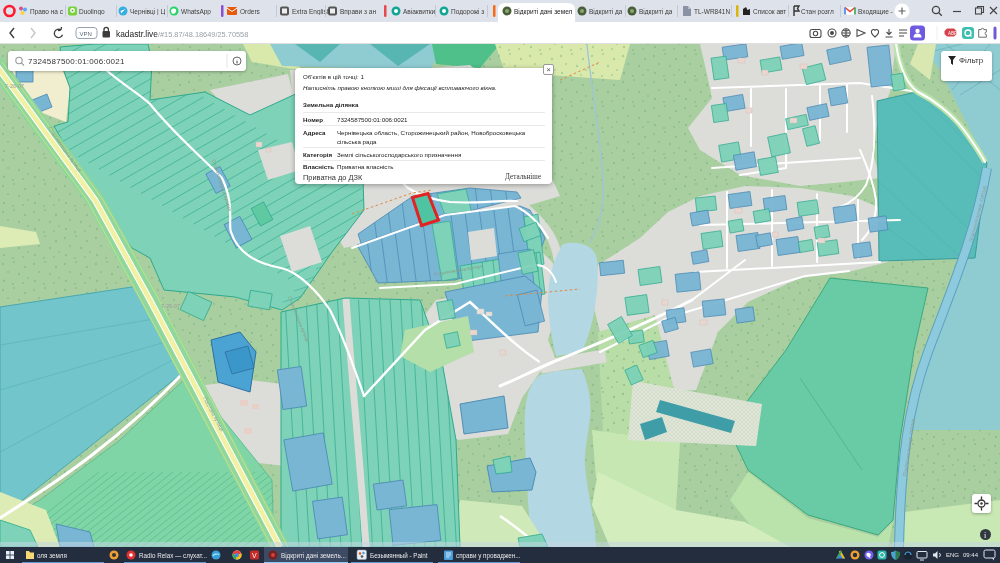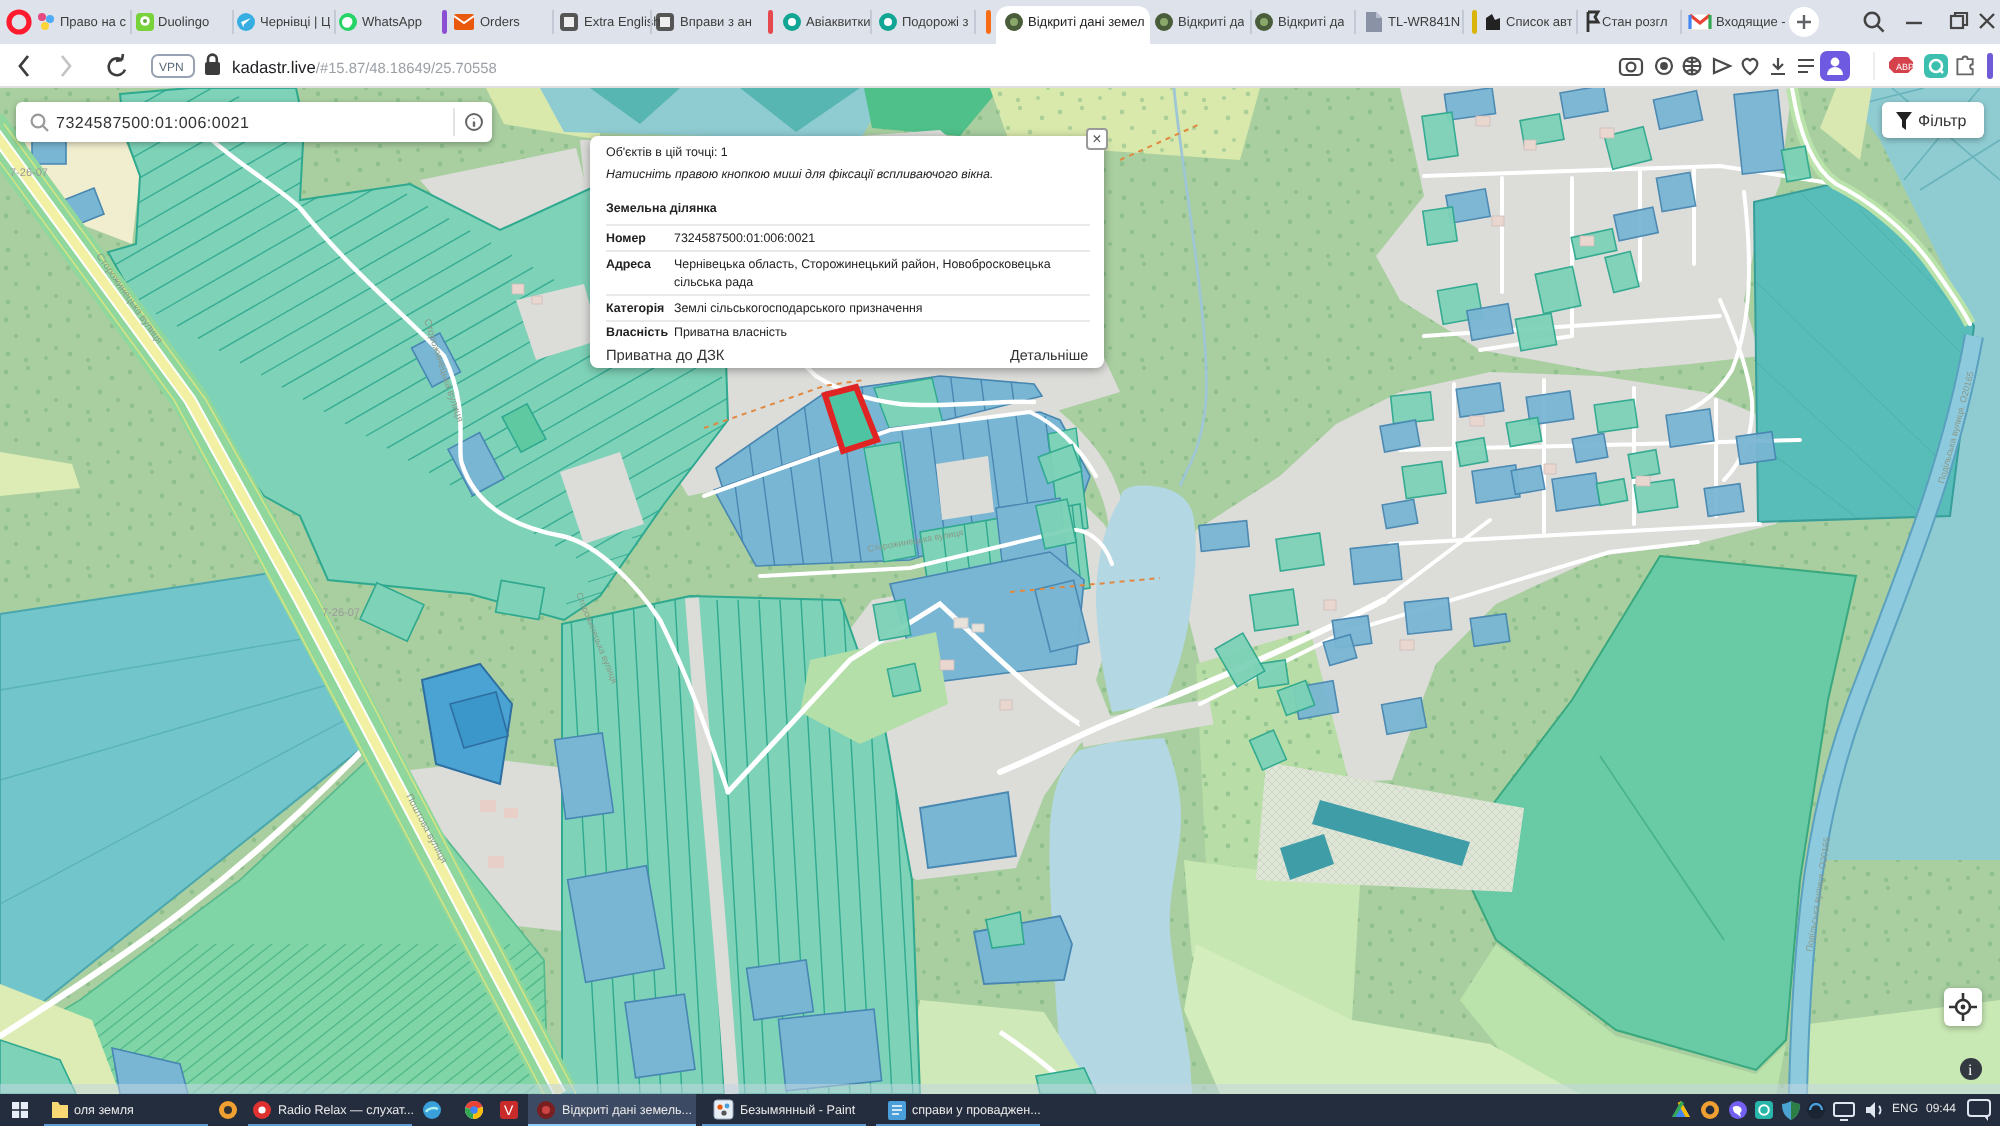--- a/index.html
+++ b/index.html
@@ -9,21 +9,21 @@
 .sep{position:absolute;top:5px;width:1px;height:12px;background:#c3cad6;}
 #addrbar{position:absolute;left:0;top:22px;width:1000px;height:22px;background:#fff;border-bottom:1px solid #dfdfdf;}
 #page{position:absolute;left:0;top:44px;width:1000px;height:503px;}
 #taskbar{position:absolute;left:0;top:547px;width:1000px;height:16px;background:#242d3e;}
 .tbtxt{position:absolute;top:4.5px;font-size:6.3px;color:#e8e8e8;white-space:nowrap;}
 .tbul{position:absolute;top:14.5px;height:1.5px;background:#5f9bd0;}
 #popup{position:absolute;left:295px;top:24px;width:257px;height:116px;background:#fff;border-radius:4px;box-shadow:0 1px 5px rgba(0,0,0,0.35);font-size:6.2px;color:#222;}
 #popup div{position:absolute;white-space:nowrap;}
 .hr{position:absolute;left:8px;width:242px;height:1px;background:#e9e9e9;}
 #search{position:absolute;left:8px;top:7px;width:238px;height:20px;background:#fff;border-radius:3px;box-shadow:0 1px 3px rgba(0,0,0,0.3);}
-#filter{position:absolute;left:941px;top:7px;width:51px;height:18px;background:#fff;border-radius:3px;box-shadow:0 1px 3px rgba(0,0,0,0.3);font-size:8px;color:#333;}
+#filter{position:absolute;left:941px;top:7px;width:51px;height:30px;background:#fff;border-radius:3px;box-shadow:0 1px 3px rgba(0,0,0,0.3);font-size:8px;color:#333;}
 #geoloc{position:absolute;left:972px;top:450px;width:19px;height:19px;background:#fff;border-radius:3px;box-shadow:0 1px 3px rgba(0,0,0,0.3);}
 </style></head>
 <body>
 <div id="tabbar">
   <svg width="1000" height="22" style="position:absolute;left:0;top:0">
     <path d="M498,22 L498,10 q0,-7 7,-7 L568,3 q7,0 7,7 L575,22 Z" fill="#fff"></path>
     <circle cx="9.5" cy="11" r="5" fill="none" stroke="#ff1b2d" stroke-width="2.6"></circle>
     <g transform="translate(19,6.5)">
         <circle cx="2" cy="2" r="2" fill="#e64980"></circle>
         <circle cx="6" cy="3" r="2" fill="#4dabf7"></circle>
@@ -452,21 +452,21 @@
   <div style="left:8px;top:60.5px;font-weight:bold;">Адреса</div>
   <div style="left:42px;top:60.5px;">Чернівецька область, Сторожинецький район, Новобросковецька</div>
   <div style="left:42px;top:69.5px;">сільська рада</div>
   <div class="hr" style="top:79px;"></div>
   <div style="left:8px;top:82.5px;font-weight:bold;">Категорія</div>
   <div style="left:42px;top:82.5px;">Землі сільськогосподарського призначення</div>
   <div class="hr" style="top:92px;"></div>
   <div style="left:8px;top:95px;font-weight:bold;">Власність</div>
   <div style="left:42px;top:95px;">Приватна власність</div>
   <div style="left:8px;top:104.5px;font-size:7.4px;color:#333;">Приватна до ДЗК</div>
-  <div style="left:210px;top:104.5px;font-size:7.2px;color:#333;">Детальніше</div>
+  <div style="left:210px;top:104.5px;font-size:7.2px;color:#333;font-family:Liberation Serif, serif;">Детальніше</div>
 </div>
 <div id="geoloc">
   <svg width="19" height="19">
         <circle cx="9.5" cy="9.5" r="3.5" fill="none" stroke="#333" stroke-width="1.3"></circle>
         <circle cx="9.5" cy="9.5" r="1.2" fill="#333"></circle>
         <path d="M9.5,2.5 v3 M9.5,13.5 v3 M2.5,9.5 h3 M13.5,9.5 h3" stroke="#333" stroke-width="1.3"></path>
       </svg>
 </div>
 <svg width="14" height="14" style="position:absolute;left:979px;top:484px">
       <circle cx="6.5" cy="6.5" r="5.5" fill="#333940"></circle>

